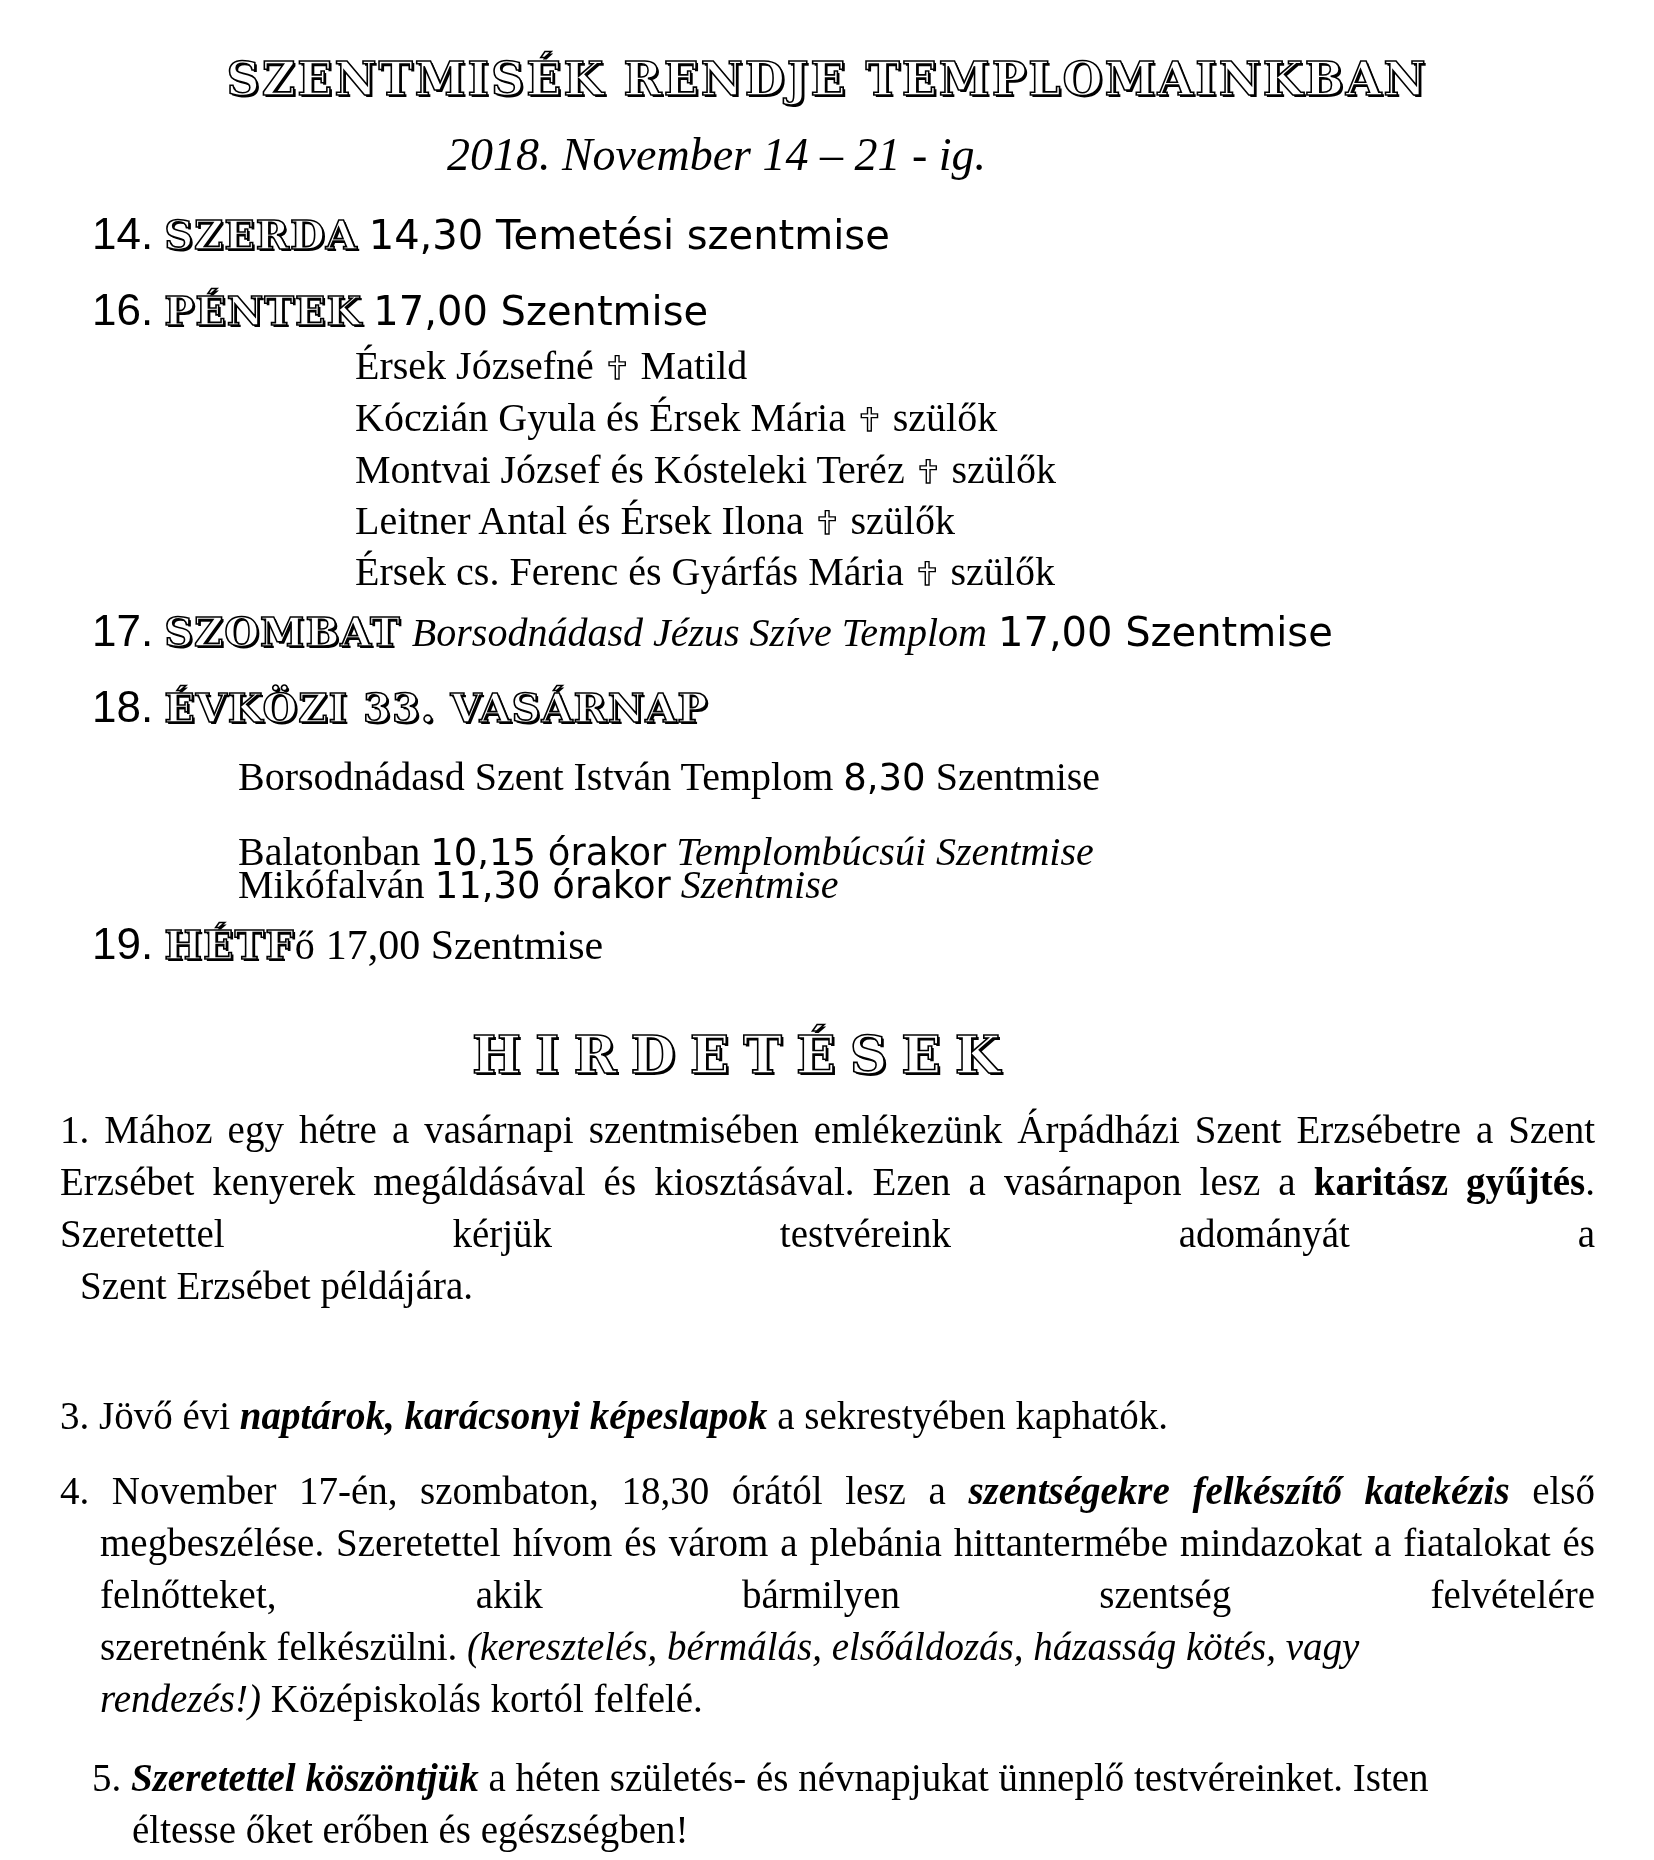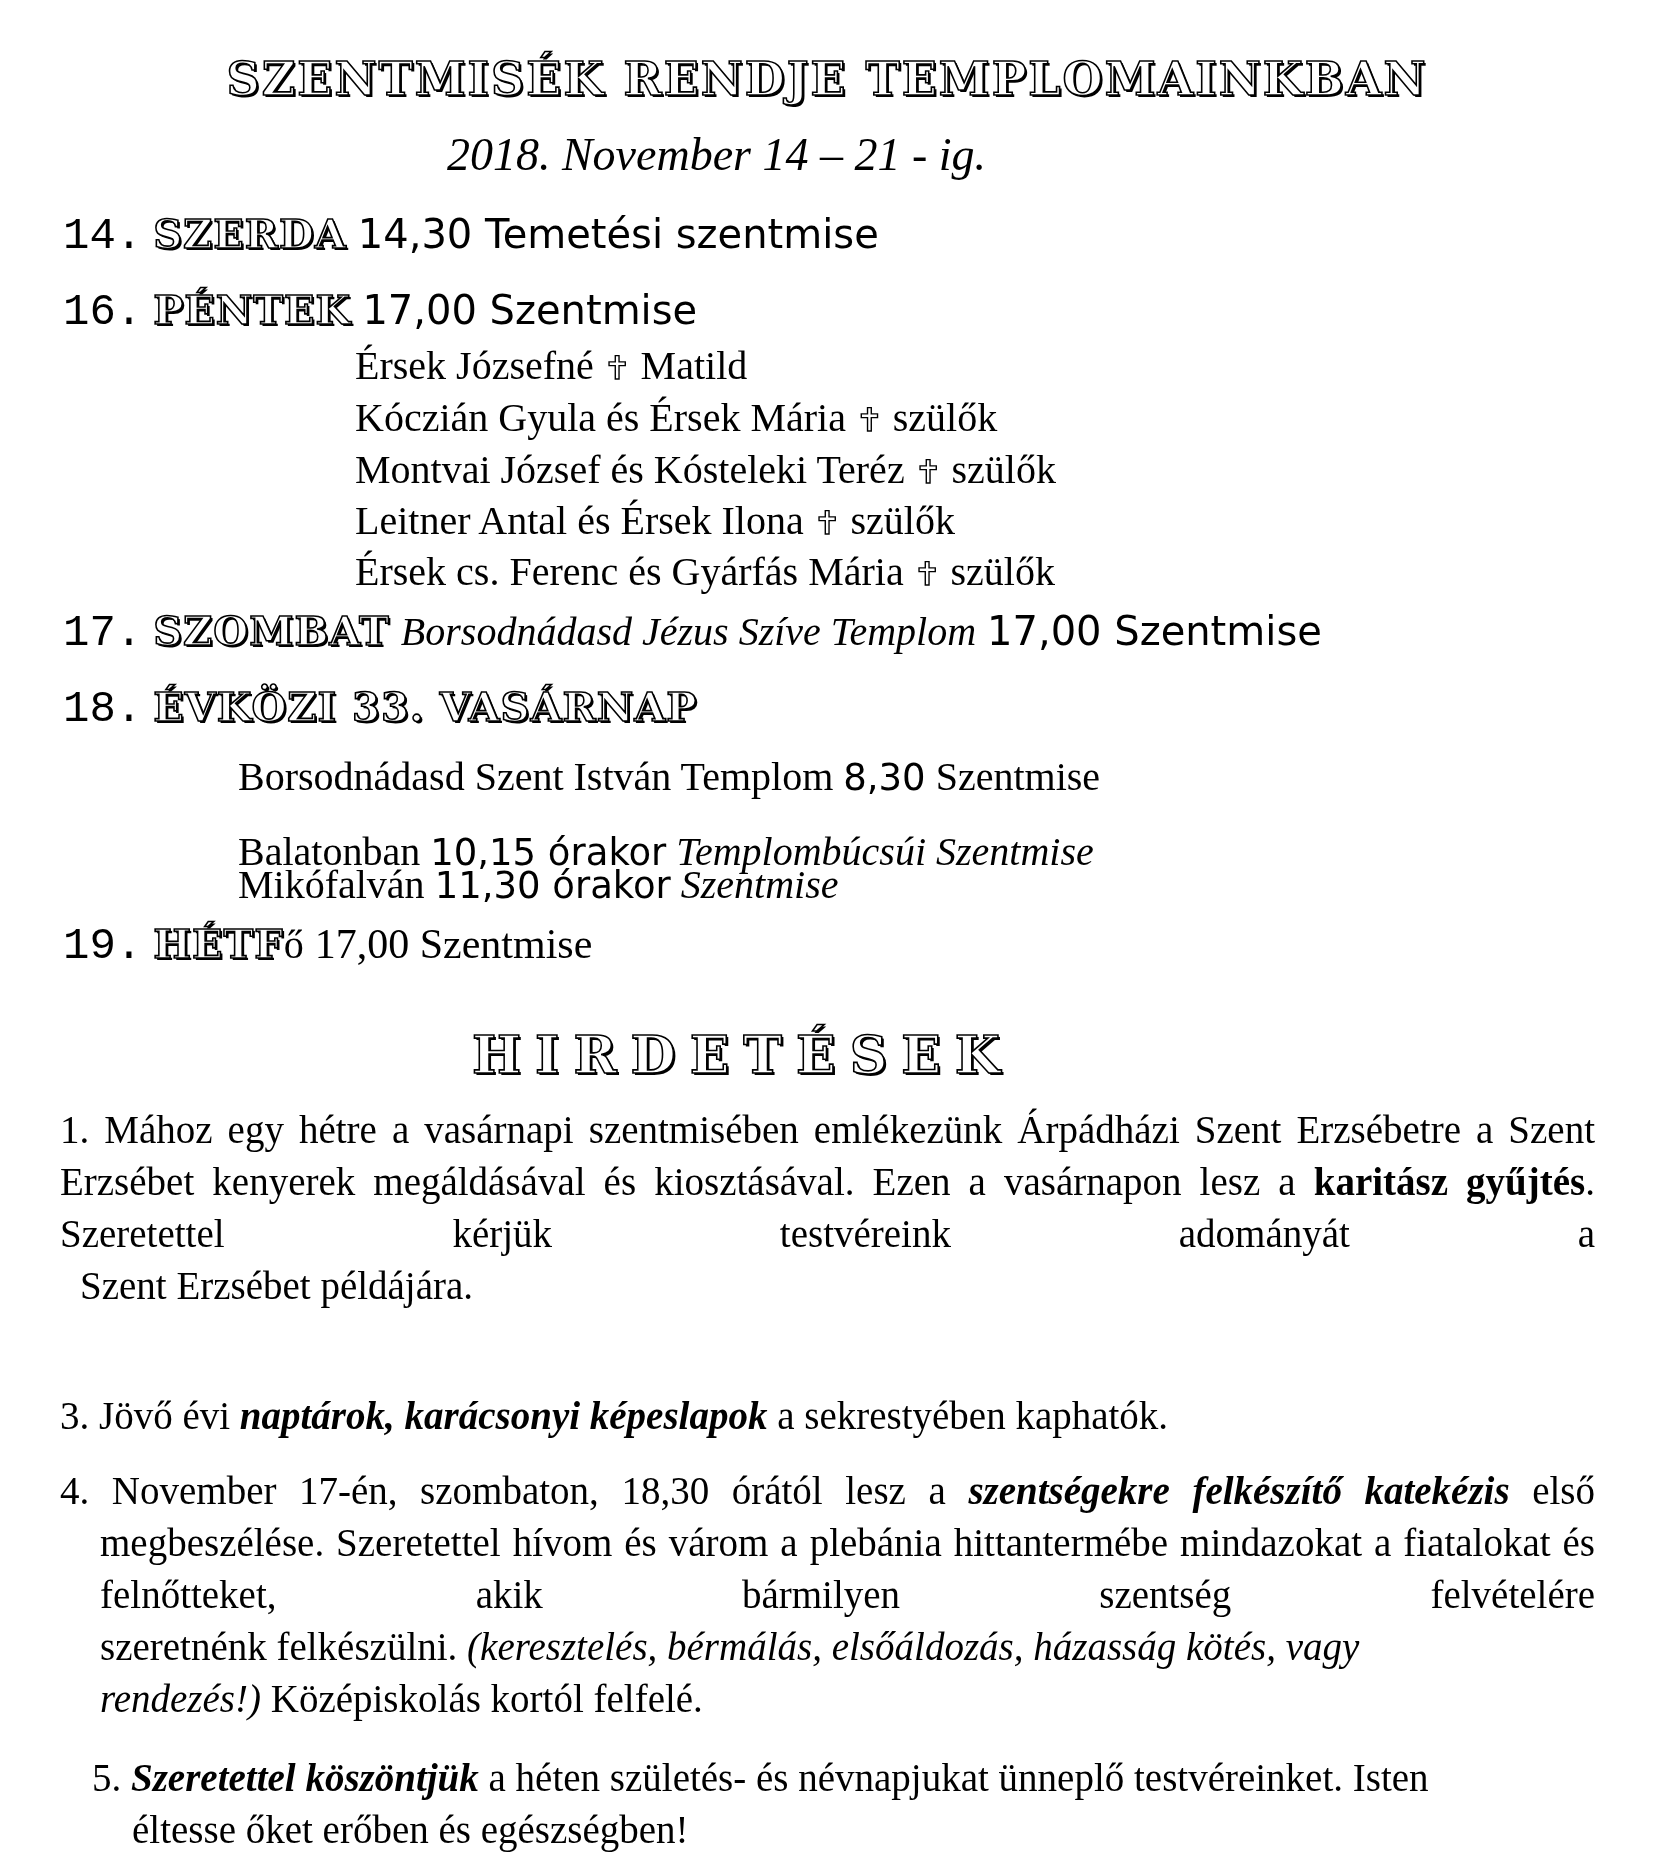--- a/index.html
+++ b/index.html
@@ -15,21 +15,21 @@
   .title {
     position: absolute; left: 0; width: 1654px; text-align: center;
     top: 52px; font-size: 46px; letter-spacing: 2px;
   }
   .date {
     position: absolute; left: 0; width: 1433px; text-align: center;
     top: 128px; font-size: 46px; font-style: italic;
     font-family: "Liberation Serif", serif;
   }
   .row { position: absolute; left: 63px; white-space: nowrap; font-size: 44px; line-height: 1; }
-  .row .num { font-family: Liberation Mono, monospace; }
+  .row .num { font-family: Liberation Sans, sans-serif; margin-left: 29px; }
   .row .day { font-size: 40px; }
   .row .txt { font-family: "DejaVu Sans", sans-serif; font-size: 40px; }
   .row .it { font-family: "Liberation Serif", serif; font-style: italic; font-size: 40px; }
   .name { position: absolute; left: 355px; white-space: nowrap; font-family: "Liberation Serif", serif; font-size: 40px; line-height: 1; }
   .sub { position: absolute; left: 238px; white-space: nowrap; font-family: "Liberation Serif", serif; font-size: 40px; line-height: 1; }
   .sub .s { font-family: "DejaVu Sans", sans-serif; font-size: 37px; }
   .sub .i { font-style: italic; }
   .cross { font-family: "DejaVu Serif", serif; font-size: 32px; color: #fff; -webkit-text-stroke: 1.4px #000; }
   .hird {
     position: absolute; left: 0; width: 1486px; text-align: center;

